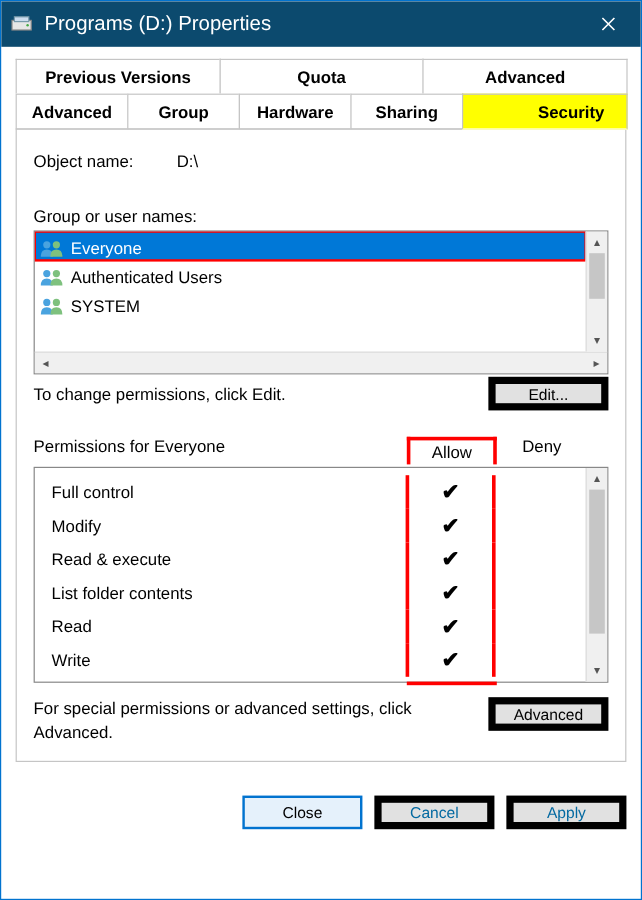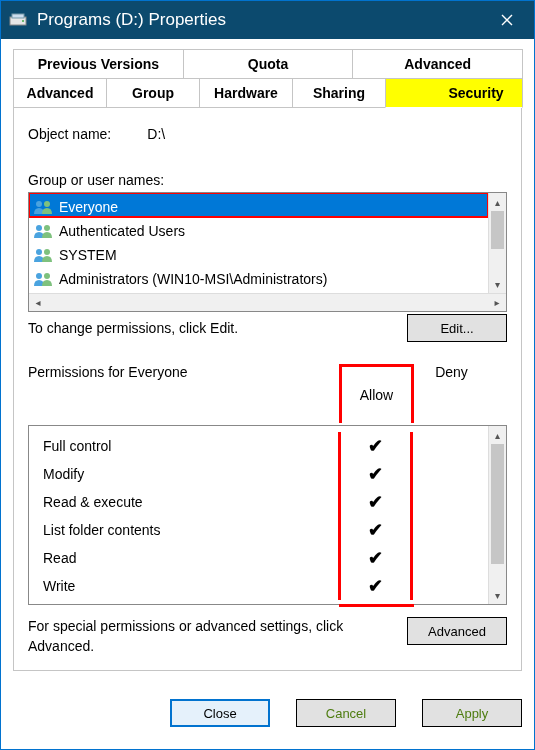--- a/index.html
+++ b/index.html
@@ -124,39 +124,39 @@
   .listbox-outer { border: 1px solid #888; }
   .listbox-outer .hscroll { border-top: 1px solid #ddd; }
 
   .edit-row {
     display: flex; align-items: center; margin-top: 2px; gap: 10px;
   }
   .edit-row .text { flex: 1; font-size: 14px; }
   .btn {
     min-width: 100px; height: 28px;
     background: #e1e1e1;
-    border: 1px solid #000000;
+    border: 6px solid #000000;
     font-size: 13px;
     cursor: pointer;
     padding: 0 14px;
   }
-  .btn.disabled { color: #4d7c0f; cursor: default; }
+  .btn.disabled { color: #0369a1; cursor: default; }
   .btn.primary { border: 2px solid #0173cf; background: #e5f1fb; }
 
   .perm-header {
     display: flex; margin-top: 22px; font-size: 14px; 
   }
   .perm-header .name { flex: 1; }
   .perm-header .col {
     width: 75px; text-align: center;
   }
   .perm-header .allow-col {
     border: 3px solid #ff0000;
     border-bottom: none;
-    padding: 20px 0;
+    padding: 2px 0;
     background: #fff;
   }
   .perm-header .spacer-r { width: 18px; }
 
   .perm-box {
     border: 1px solid #888;
     margin-top: 2px;
     display: flex;
     height: 180px;
     position: relative;
@@ -183,21 +183,21 @@
     height: 3px;
     background: #ff0000;
   }
 
   .adv-row {
     display: flex; margin-top: 12px; gap: 10px; align-items: flex-start;
   }
   .adv-row .text { flex: 1; font-size: 14px; line-height: 1.4; }
 
   .button-bar {
-    display: flex; gap: 26px; justify-content: flex-end;
+    display: flex; gap: 10px; justify-content: flex-end;
     padding: 16px 12px;
   }
   svg { display: block; }
 </style>
 </head>
 <body>
 
 <div class="titlebar">
   <span class="sysicon">
     <svg viewBox="0 0 18 16">
@@ -269,31 +269,20 @@
               <span class="user-icon">
                 <svg viewBox="0 0 20 16">
                   <circle cx="6" cy="5" r="3" fill="#4aa3df"></circle>
                   <path d="M1 15 Q1 9 6 9 Q11 9 11 15 Z" fill="#4aa3df"></path>
                   <circle cx="14" cy="5" r="3" fill="#7ec17e"></circle>
                   <path d="M9 15 Q9 9 14 9 Q19 9 19 15 Z" fill="#7ec17e"></path>
                 </svg>
               </span>
               <span>SYSTEM</span>
             </div>
-            <div class="list-item">
-              <span class="user-icon">
-                <svg viewBox="0 0 20 16">
-                  <circle cx="6" cy="5" r="3" fill="#4aa3df"></circle>
-                  <path d="M1 15 Q1 9 6 9 Q11 9 11 15 Z" fill="#4aa3df"></path>
-                  <circle cx="14" cy="5" r="3" fill="#7ec17e"></circle>
-                  <path d="M9 15 Q9 9 14 9 Q19 9 19 15 Z" fill="#7ec17e"></path>
-                </svg>
-              </span>
-              <span>Administrators (WIN10-MSI\Administrators)</span>
-            </div>
           </div>
         <div class="vscroll">
           <div class="arrow">▴</div>
           <div class="track">
               <div class="thumb"></div>
             </div>
           <div class="arrow">▾</div>
         </div>
       </div>
       <div class="hscroll">

